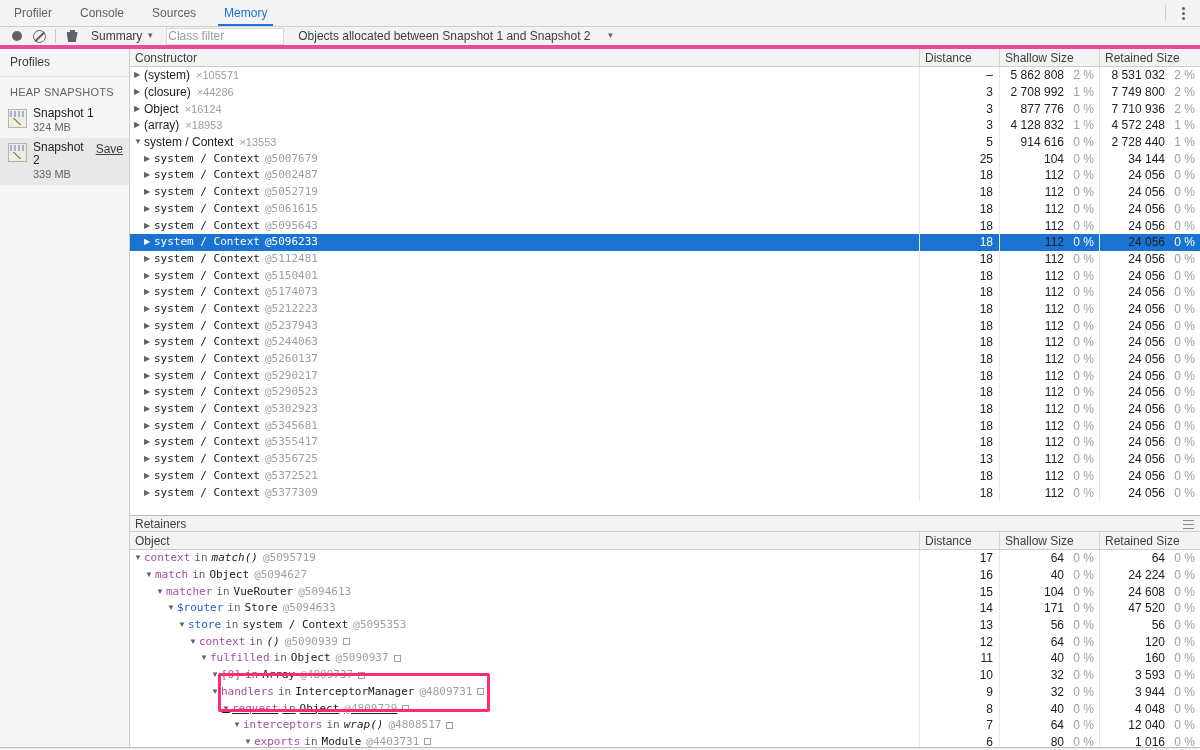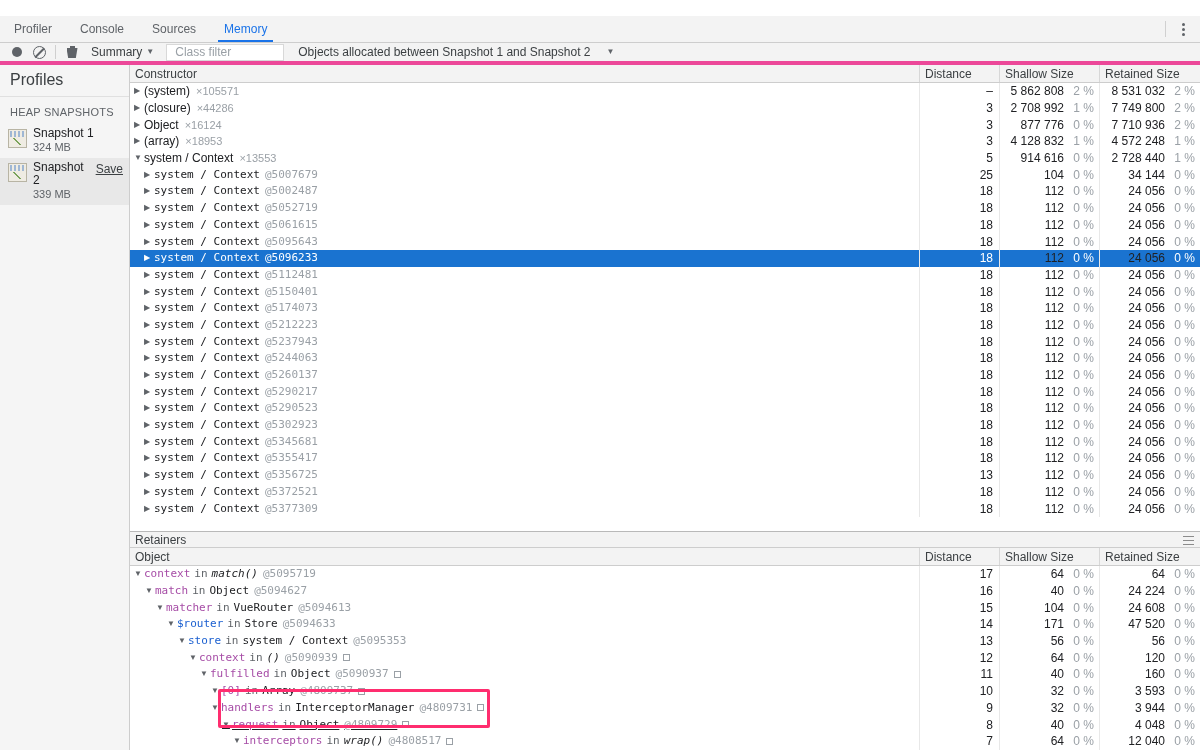--- a/index.html
+++ b/index.html
@@ -15,21 +15,20 @@
   }
 
   
   .tabstrip {
     height: 27px;
     background: #f3f3f3;
     border-bottom: 1px solid #cdcdcd;
     display: flex;
     align-items: stretch;
     position: relative;
-    margin-top: 16px;
   }
   .tab {
     padding: 0 14px;
     display: flex; align-items: center;
     font-size: 12px;
     color: #5f6368;
     cursor: default;
     position: relative;
   }
   .tab.active { color: #1a73e8; }
@@ -78,42 +77,42 @@
   .select-label { font-size: 12px; color:#3c4043; }
   .caret { font-size: 8px; color:#5f6368; line-height:1; }
 
   .class-filter {
     margin-left: 10px;
     width: 118px; height: 17px;
     background:#fff;
     border: 1px solid #d8d8d8;
     font-size: 12px;
     color:#9aa0a6;
-    padding: 0 8px;
+    padding: 0 1px;
     display:flex; align-items:center;
   }
   .alloc-select {
     margin-left: 14px;
     display:flex; align-items:center; gap:16px;
     cursor:pointer;
     font-size:12px; color:#3c4043;
   }
 
   
   .body-wrap { display:flex; height: 698px; }
 
   
   .sidebar {
     width: 130px;
     background: #f5f5f5;
     border-right: 1px solid #cdcdcd;
     flex: none;
   }
   .sb-header {
-    font-size: 16px; color:#3c4043;
+    font-size: 12px; color:#3c4043;
     padding: 6px 10px 7px 10px;
     border-bottom: 1px solid #e0e0e0;
   }
   .sb-group {
     font-size: 11px;
     color: #5f6368;
     letter-spacing: .02em;
     padding: 9px 10px 6px 10px;
   }
   .snap-item {

